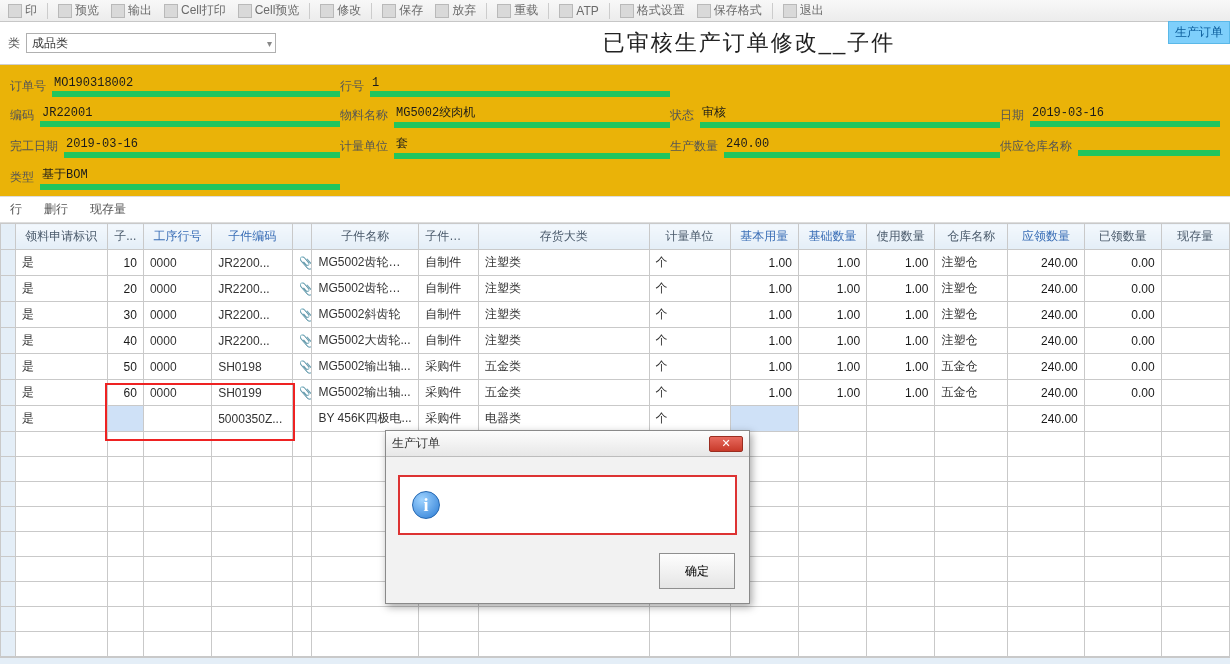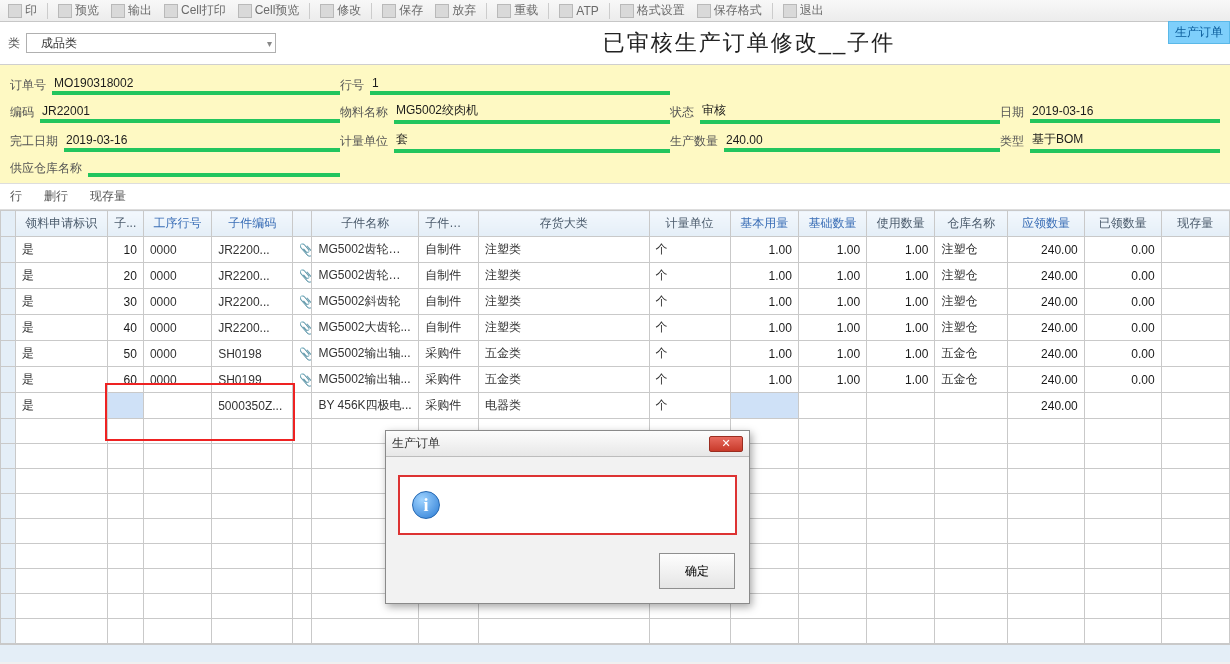--- a/index.html
+++ b/index.html
@@ -35,37 +35,37 @@
   padding:2px 6px; border:1px solid #5ab8e8;
 }
 .header-row {
   display:flex; align-items:center; padding:6px 8px; background:#fff;
   border-bottom:1px solid #cfcfcf;
 }
 .type-label { color:#555; margin-right:6px;}
 .type-combo {
   width:250px; border:1px solid #b0b0b0; background:#fff;
   display:flex; justify-content:space-between; align-items:center;
-  padding:1px 3px 1px 14px; height:20px;
+  padding:1px 3px 1px 5px; height:20px;
 }
 .type-combo .chev { color:#888; font-size:10px;}
 .page-title {
   flex:1; text-align:center; font-size:22px; color:#222; letter-spacing:2px;
 }
 .form-area {
-  background:#fef9c3; padding:10px 10px 6px 10px;
+  background:#eab308; padding:10px 10px 6px 10px;
   display:grid;
   grid-template-columns: 330px 330px 330px 1fr;
   row-gap:6px; font-size:12px; color:#555;
 }
 .fld { display:flex; align-items:center; gap:6px;}
 .fld label { white-space:nowrap; text-align:right; color:#555; }
 .fld .val {
-  flex:1; border-bottom:4px solid #22c55e; min-height:18px; padding:1px 2px;
-  color:#1b1b1b; text-align:left;
+  flex:1; border-bottom:6px solid #22c55e; min-height:18px; padding:1px 2px;
+  color:#1b1b1b; text-align:left;font-family:Liberation Mono, monospace;
 }
 .sub-toolbar {
   background:#fff; border-top:1px solid #ddd; border-bottom:1px solid #ddd;
   padding:4px 10px; display:flex; gap:22px; color:#555;
 }
 .sub-toolbar span { cursor:pointer; }
 .grid {
   width:100%; border-collapse:collapse; table-layout:fixed;
 }
 .grid th, .grid td {
@@ -235,26 +235,26 @@
   <div class="fld">
       <label>计量单位</label>
       <div class="val">套</div>
     </div>
   <div class="fld">
       <label>生产数量</label>
       <div class="val">240.00</div>
     </div>
 
   <div class="fld">
+      <label>供应仓库名称</label>
+      <div class="val"></div>
+    </div>
+  <div class="fld">
       <label>类型</label>
       <div class="val">基于BOM</div>
-    </div>
-  <div class="fld">
-      <label>供应仓库名称</label>
-      <div class="val"></div>
     </div>
   <div></div>
     <div></div>
 </div>
 
 <div class="sub-toolbar" id="subtb">
     <span>行</span>
     <span>删行</span>
     <span>现存量</span>
   </div>

